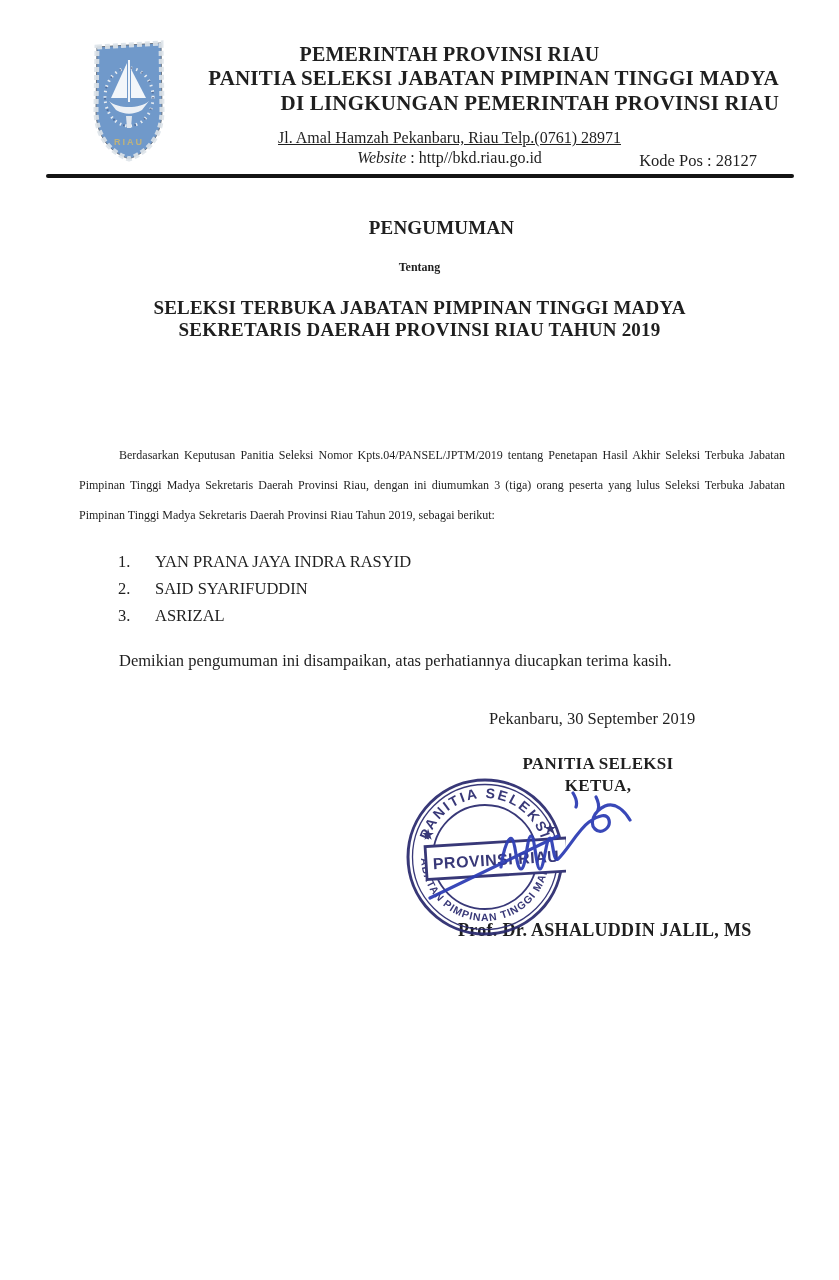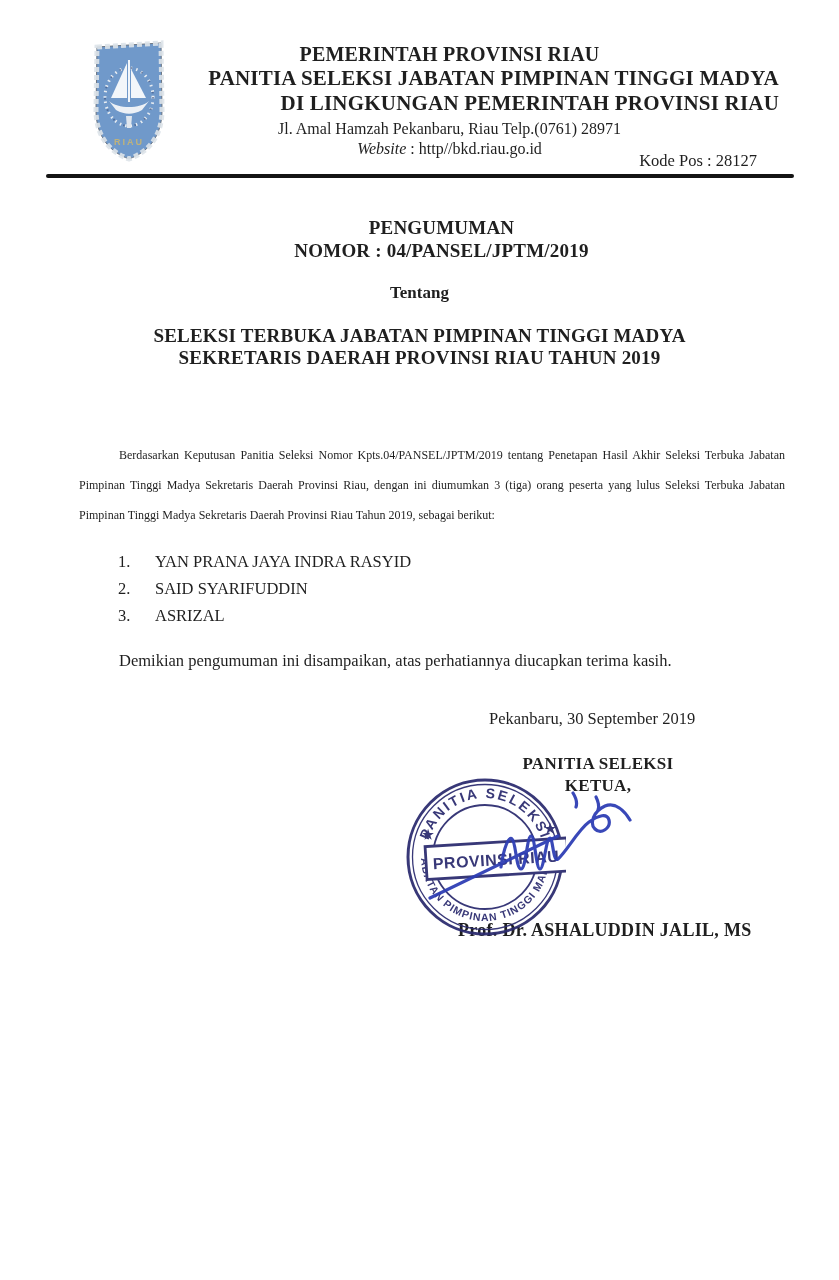--- a/index.html
+++ b/index.html
@@ -13,30 +13,30 @@
     overflow:hidden;
   }
   
   .logo{position:absolute;left:90px;top:40px;width:78px;height:122px;}
   .letterhead{
     position:absolute;top:42px;left:120px;right:60px;
     text-align:center;line-height:1.2;
   }
   .lh1{font-size:20px;font-weight:bold;letter-spacing:.2px;}
   .lh2,.lh3{font-size:21px;font-weight:bold;letter-spacing:.2px;text-align:right;}
-  .lh-addr{font-size:16px;margin-top:3px;}
+  .lh-addr{font-size:16px;margin-top:12px;text-decoration:underline;}
   .lh-web{font-size:16px;}
   .lh-web .wlabel{font-style:italic;}
   .kode-pos{position:absolute;top:151px;right:82px;font-size:16.5px;}
   .rule{position:absolute;top:174px;left:46px;width:748px;height:4px;
         background:#141414;border-radius:2px;}
   
   .title-block{position:absolute;top:216px;left:0;right:0;text-align:center;}
   .t-doc{font-size:19px;font-weight:bold;line-height:23px;letter-spacing:.2px;padding-left:44px;}
-  .t-about{font-size:17px;font-weight:bold;margin-top:21px;}
+  .t-about{font-size:12px;font-weight:bold;margin-top:21px;}
   .t-subject{font-size:19px;font-weight:bold;line-height:22px;margin-top:22px;letter-spacing:.2px;}
   
   .opening{
     position:absolute;top:424px;left:63px;width:706px;margin:16px;
     font-size:12px;line-height:30px;text-align:justify;text-indent:40px;
   }
   .candidates{position:absolute;top:548px;left:118px;margin:0;padding:0;list-style:none;}
   .cand{display:flex;font-size:16.5px;line-height:27px;}
   .cand .num{width:37px;flex:none;}
   .closing{
@@ -80,21 +80,20 @@
     <div class="lh3">DI LINGKUNGAN PEMERINTAH PROVINSI RIAU</div>
     <div class="lh-addr">Jl. Amal Hamzah Pekanbaru, Riau Telp.(0761) 28971</div>
     <div class="lh-web"><span class="wlabel">Website</span><span> : http//bkd.riau.go.id</span></div>
   </div>
 
   <div class="kode-pos">Kode Pos : 28127</div>
   <div class="rule"></div>
 
   <div class="title-block">
     <div class="t-doc">PENGUMUMAN</div>
-    <div class="t-doc">NOMOR : 04/PANSEL/JPTM/2019</div>
     <div class="t-about">Tentang</div>
     <div class="t-subject">
       <div>SELEKSI TERBUKA JABATAN PIMPINAN TINGGI MADYA</div>
       <div>SEKRETARIS DAERAH PROVINSI RIAU TAHUN 2019</div>
     </div>
   </div>
 
   <p class="opening">Berdasarkan Keputusan Panitia Seleksi Nomor Kpts.04/PANSEL/JPTM/2019 tentang Penetapan Hasil Akhir Seleksi Terbuka Jabatan Pimpinan Tinggi Madya Sekretaris Daerah Provinsi Riau, dengan ini diumumkan 3 (tiga) orang peserta yang lulus Seleksi Terbuka Jabatan Pimpinan Tinggi Madya Sekretaris Daerah Provinsi Riau Tahun 2019, sebagai berikut:</p>
 
   <div class="candidates">

